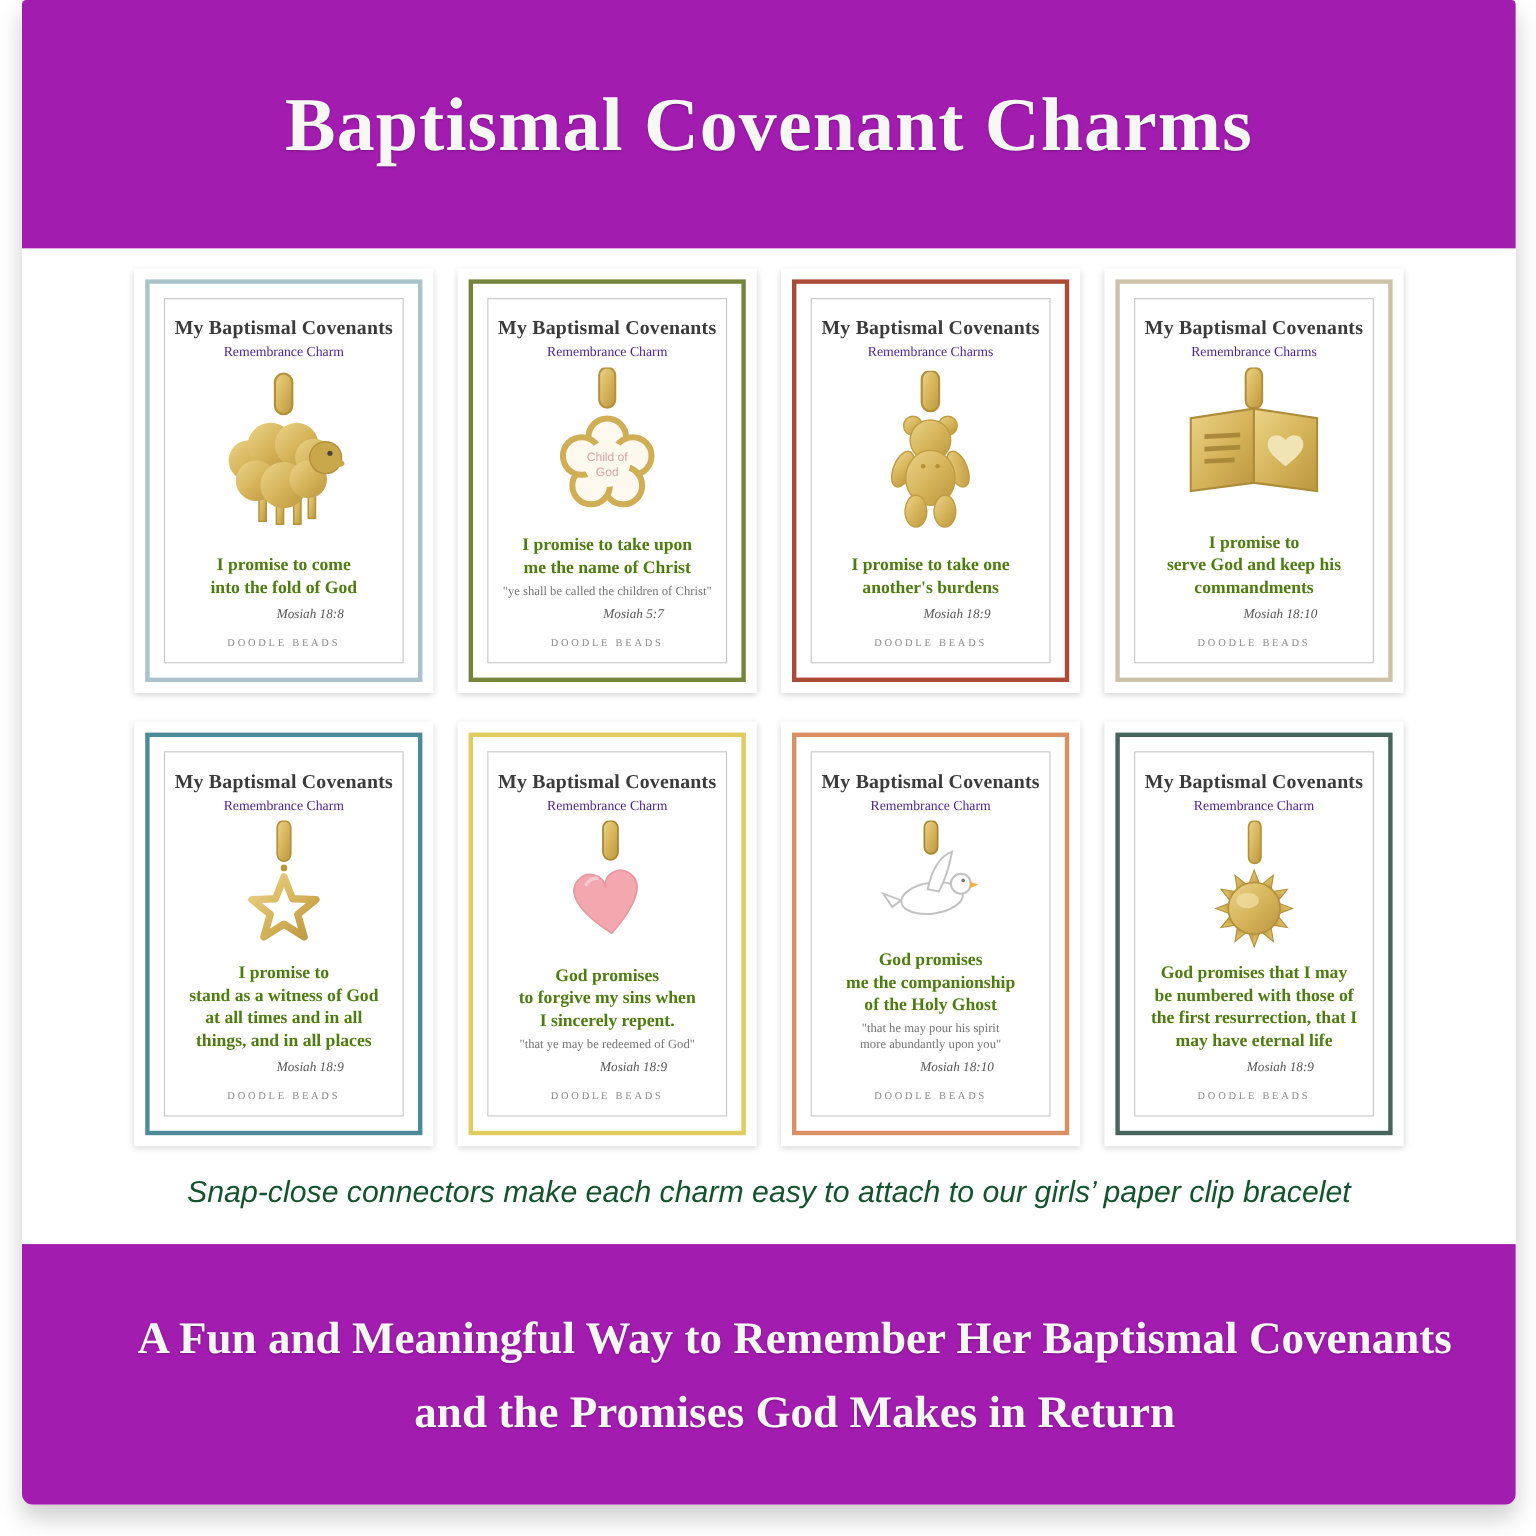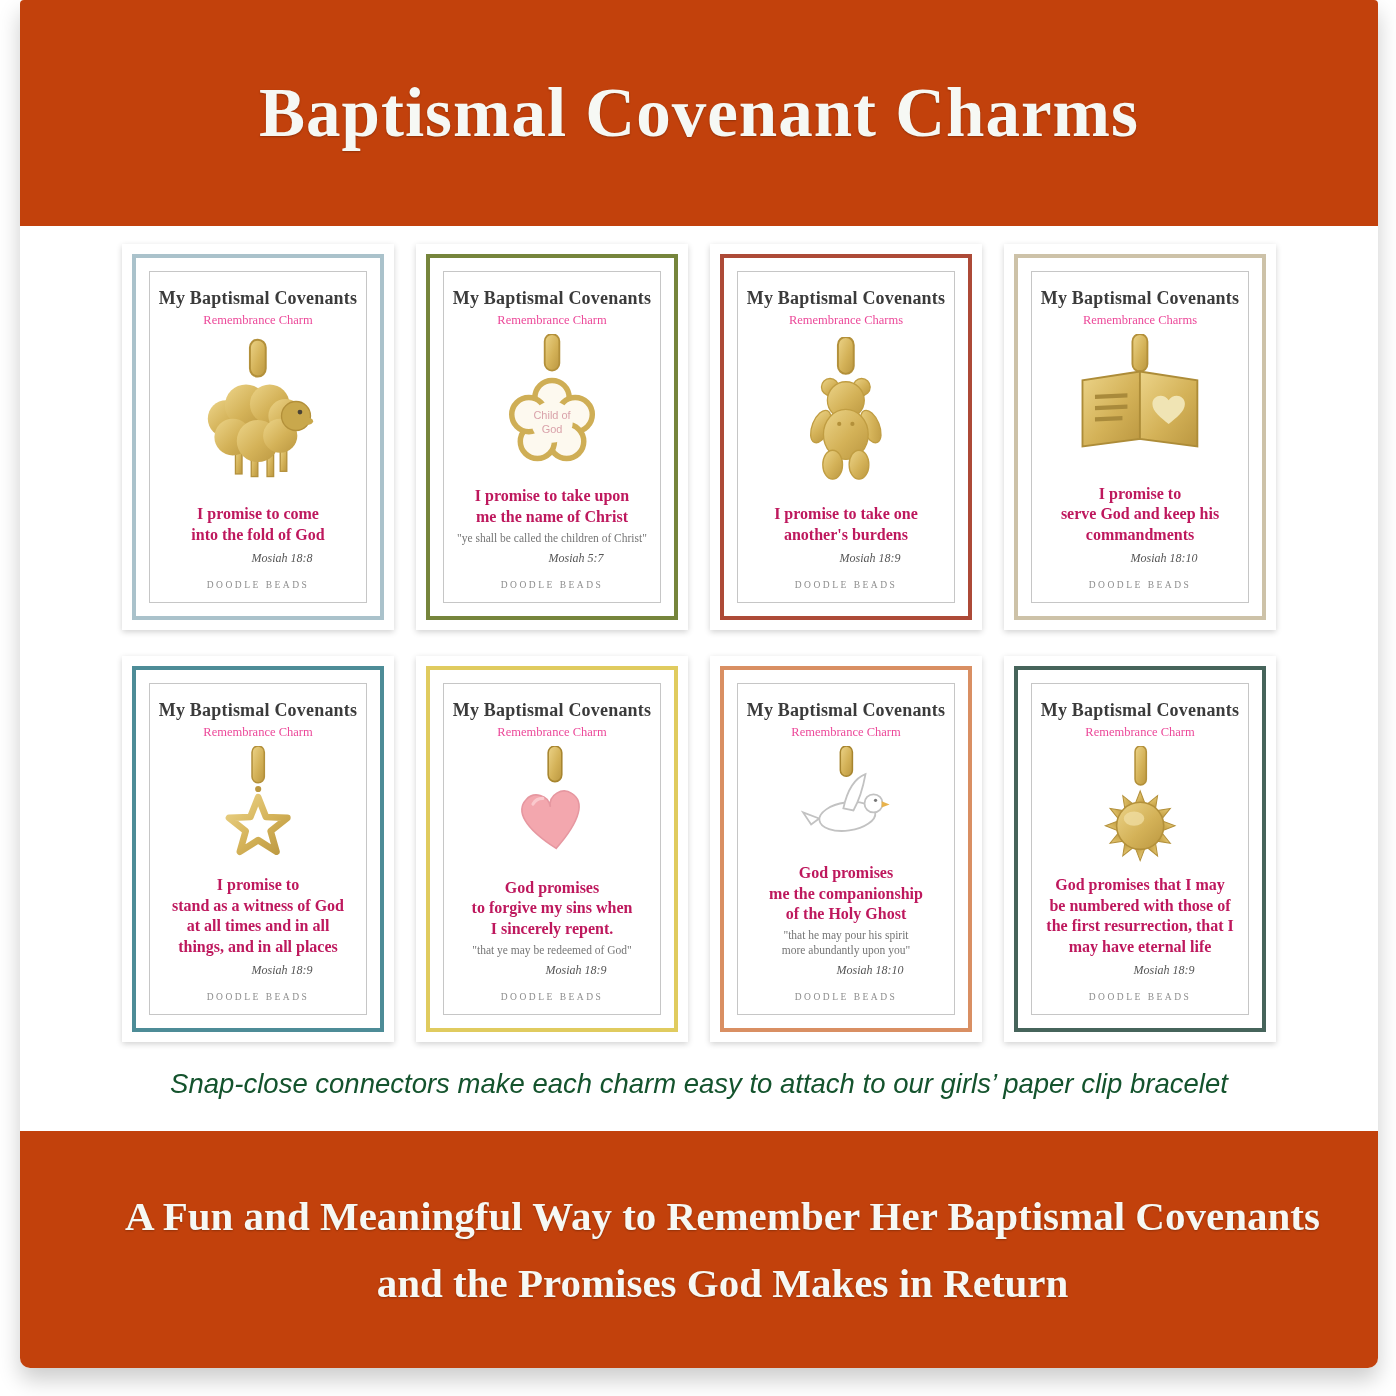--- a/index.html
+++ b/index.html
@@ -5,21 +5,21 @@
   html,body{margin:0;padding:0;background:#ffffff;}
   body{width:1396px;height:1396px;overflow:hidden;font-family:"Liberation Serif",serif;}
   .poster{
     margin:0 18px 0 20px;
     width:1358px;
     border-radius:4px 4px 10px 10px;
     overflow:hidden;
     box-shadow:0 12px 22px rgba(0,0,0,0.20);
     background:#ffffff;
   }
-  .band{background:#c2410c;color:#f6f8f4;text-align:center;}
+  .band{background:#a21caf;color:#f6f8f4;text-align:center;}
   .header-band{height:226px;display:flex;align-items:center;justify-content:center;}
   .header-band h1{margin:0;font-size:69px;font-weight:bold;letter-spacing:1px;
     text-shadow:0 1px 2px rgba(0,0,0,0.25);}
   .main-area{background:#ffffff;padding-top:18px;min-height:905px;box-sizing:border-box;}
   .cards-grid{
     display:grid;
     grid-template-columns:repeat(4,272px);
     column-gap:22px;row-gap:26px;
     justify-content:center;
   }
@@ -28,24 +28,24 @@
     padding:10px;box-shadow:0 2px 6px rgba(0,0,0,0.18);
     --accent:#999;
   }
   .card-frame{border:4px solid var(--accent);height:100%;box-sizing:border-box;padding:13px;}
   .card-inner{
     border:1px solid #c6c6c6;height:100%;box-sizing:border-box;
     display:flex;flex-direction:column;align-items:center;
     padding:16px 8px 12px 8px;text-align:center;
   }
   .card-title{font-size:18px;font-weight:bold;color:#3b3b3b;letter-spacing:0.2px;}
-  .card-subtitle{font-size:12.5px;color:#ec4899;margin-top:4px;}
+  .card-subtitle{font-size:12.5px;color:#4c1d95;margin-top:4px;}
   .charm-area{flex:1;min-height:0;display:flex;align-items:center;justify-content:center;padding:6px 0;}
   .charm-area svg{height:100%;max-height:158px;width:auto;display:block;}
-  .card-promise{font-size:16px;font-weight:bold;color:#be185d;line-height:1.3;white-space:pre-line;}
+  .card-promise{font-size:16px;font-weight:bold;color:#4d7c0f;line-height:1.3;white-space:pre-line;}
   .card-quote{font-size:11.5px;color:#757575;margin-top:3px;line-height:1.3;white-space:pre-line;}
   .card-ref{font-size:12px;color:#555;font-style:italic;margin-top:5px;margin-left:48px;}
   .card-brand{font-size:9.5px;color:#8d8d8d;letter-spacing:2.5px;margin-top:14px;}
   .caption{
     font-family:"Liberation Sans",sans-serif;font-style:italic;
     color:#14532d;font-size:27.5px;text-align:center;
     margin:26px 0 0 0;padding-bottom:22px;
   }
   .footer-band{height:237px;display:flex;flex-direction:column;align-items:center;justify-content:center;padding-left:47px;}
   .footer-band .line{font-size:41px;font-weight:bold;line-height:1.62;

